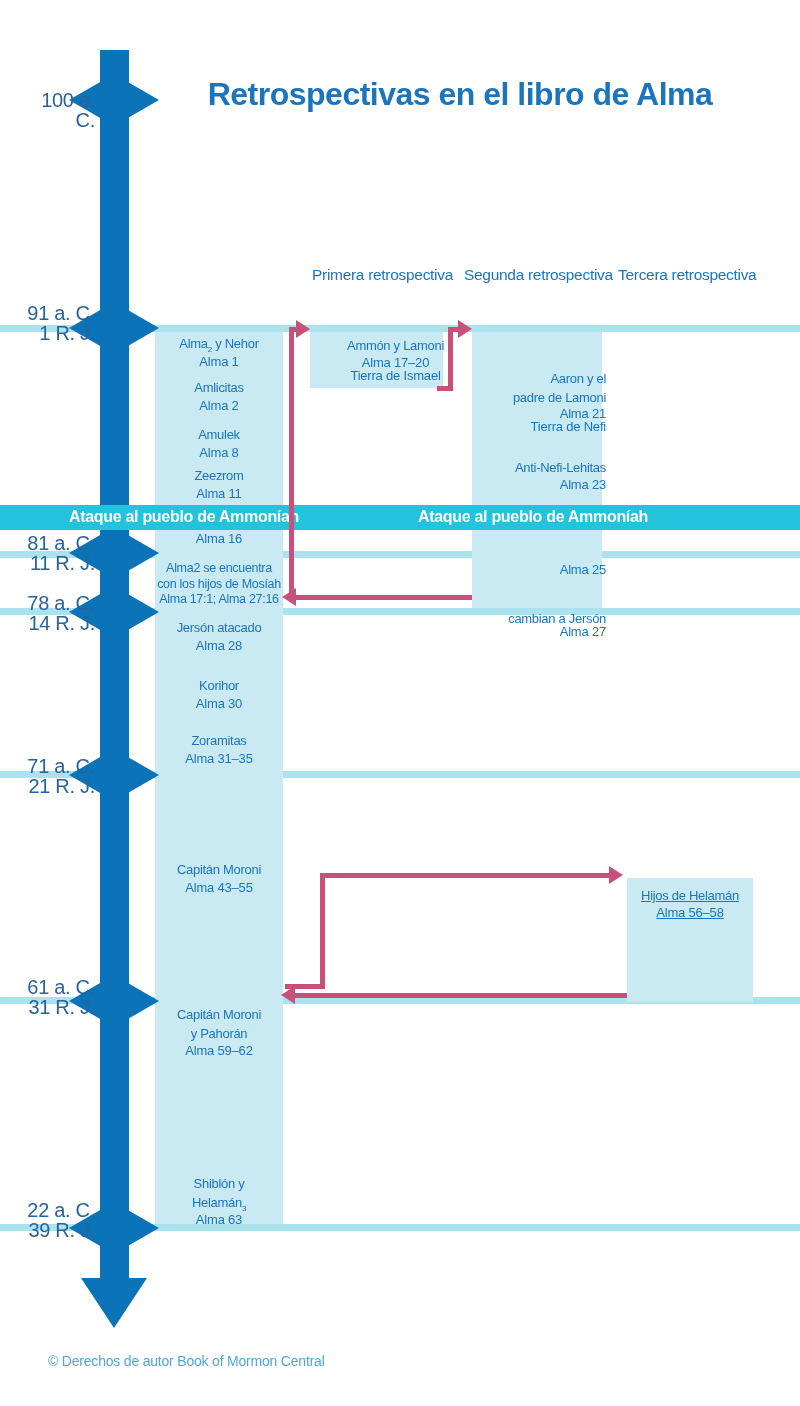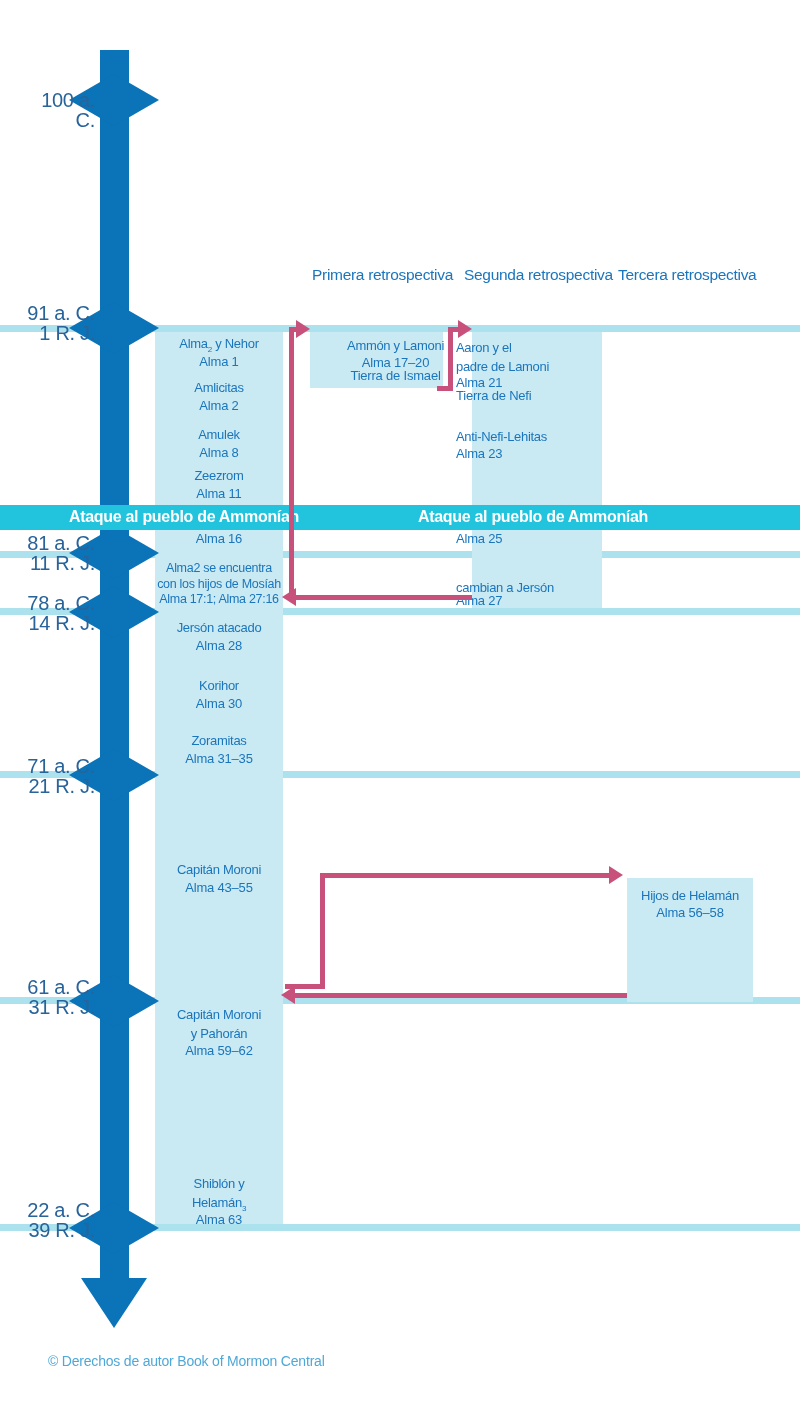--- a/index.html
+++ b/index.html
@@ -32,23 +32,23 @@
   .datelabel{left:20px;width:75px;text-align:right;color:#28639a;font-size:20px;
     letter-spacing:-0.3px;line-height:20px;z-index:4;}
   .pagetitle{left:160px;top:76px;width:600px;text-align:center;color:var(--text-blue);
     font-size:32px;font-weight:bold;letter-spacing:-0.5px;z-index:4;}
   .colhead{top:266px;color:var(--text-blue);font-size:15.5px;letter-spacing:-0.3px;
     white-space:nowrap;z-index:4;}
   .btitle{font-size:13px;color:var(--text-blue);letter-spacing:-0.3px;line-height:19px;z-index:5;}
   .bref{font-size:13px;color:var(--text-blue);letter-spacing:-0.2px;line-height:14px;z-index:5;}
   .bsmall{font-size:12.5px;color:var(--text-blue);letter-spacing:-0.3px;line-height:14px;z-index:5;}
   .c1{left:151px;width:136px;text-align:center;}
-  .c2{left:456px;width:138px;text-align:left;}
+  .c2{left:468px;width:138px;text-align:right;margin-top:31px;}
   .cam{left:308px;width:137px;text-align:center;margin-left:19px;}
-  .ch{left:621px;width:138px;text-align:center;}
+  .ch{left:621px;width:138px;text-align:center;text-decoration:underline;}
   .subs{font-size:0.62em;}
   .attack{top:508px;color:#ffffff;font-size:16px;font-weight:bold;letter-spacing:-0.3px;
     white-space:nowrap;transform:translateX(-50%);z-index:5;}
   .footer{left:48px;top:1353px;color:var(--footer-blue);font-size:14px;letter-spacing:-0.2px;z-index:4;}
   
   .pk{background:var(--arrow-pink);z-index:6;}
   .ah{width:0;height:0;z-index:6;}
   .ah-right{border-top:9px solid transparent;border-bottom:9px solid transparent;
     border-left:14px solid var(--arrow-pink);}
   .ah-left{border-top:9px solid transparent;border-bottom:9px solid transparent;
@@ -79,20 +79,21 @@
   <div class="abs diamond" style="top:586px"></div>
   <div class="abs diamond" style="top:749px"></div>
   <div class="abs diamond" style="top:975px"></div>
   <div class="abs diamond" style="top:1202px"></div>
   <div class="abs tarrow"></div>
 
   <div class="abs cyan"></div>
   <span class="abs attack" style="left:184px">Ataque al pueblo de Ammoníah</span>
   <span class="abs attack" style="left:533px">Ataque al pueblo de Ammoníah</span>
 
+  <div class="abs pagetitle">Retrospectivas en el libro de Alma</div>
   <span class="abs colhead" style="left:312px">Primera retrospectiva</span>
   <span class="abs colhead" style="left:464px">Segunda retrospectiva</span>
   <span class="abs colhead" style="left:618px">Tercera retrospectiva</span>
 
   <div class="abs datelabel" style="top:90px">
     <div>100 a. C.</div>
   </div>
   <div class="abs datelabel" style="top:303px">
     <div>91 a. C.</div>
     <div>1 R. J.</div>

